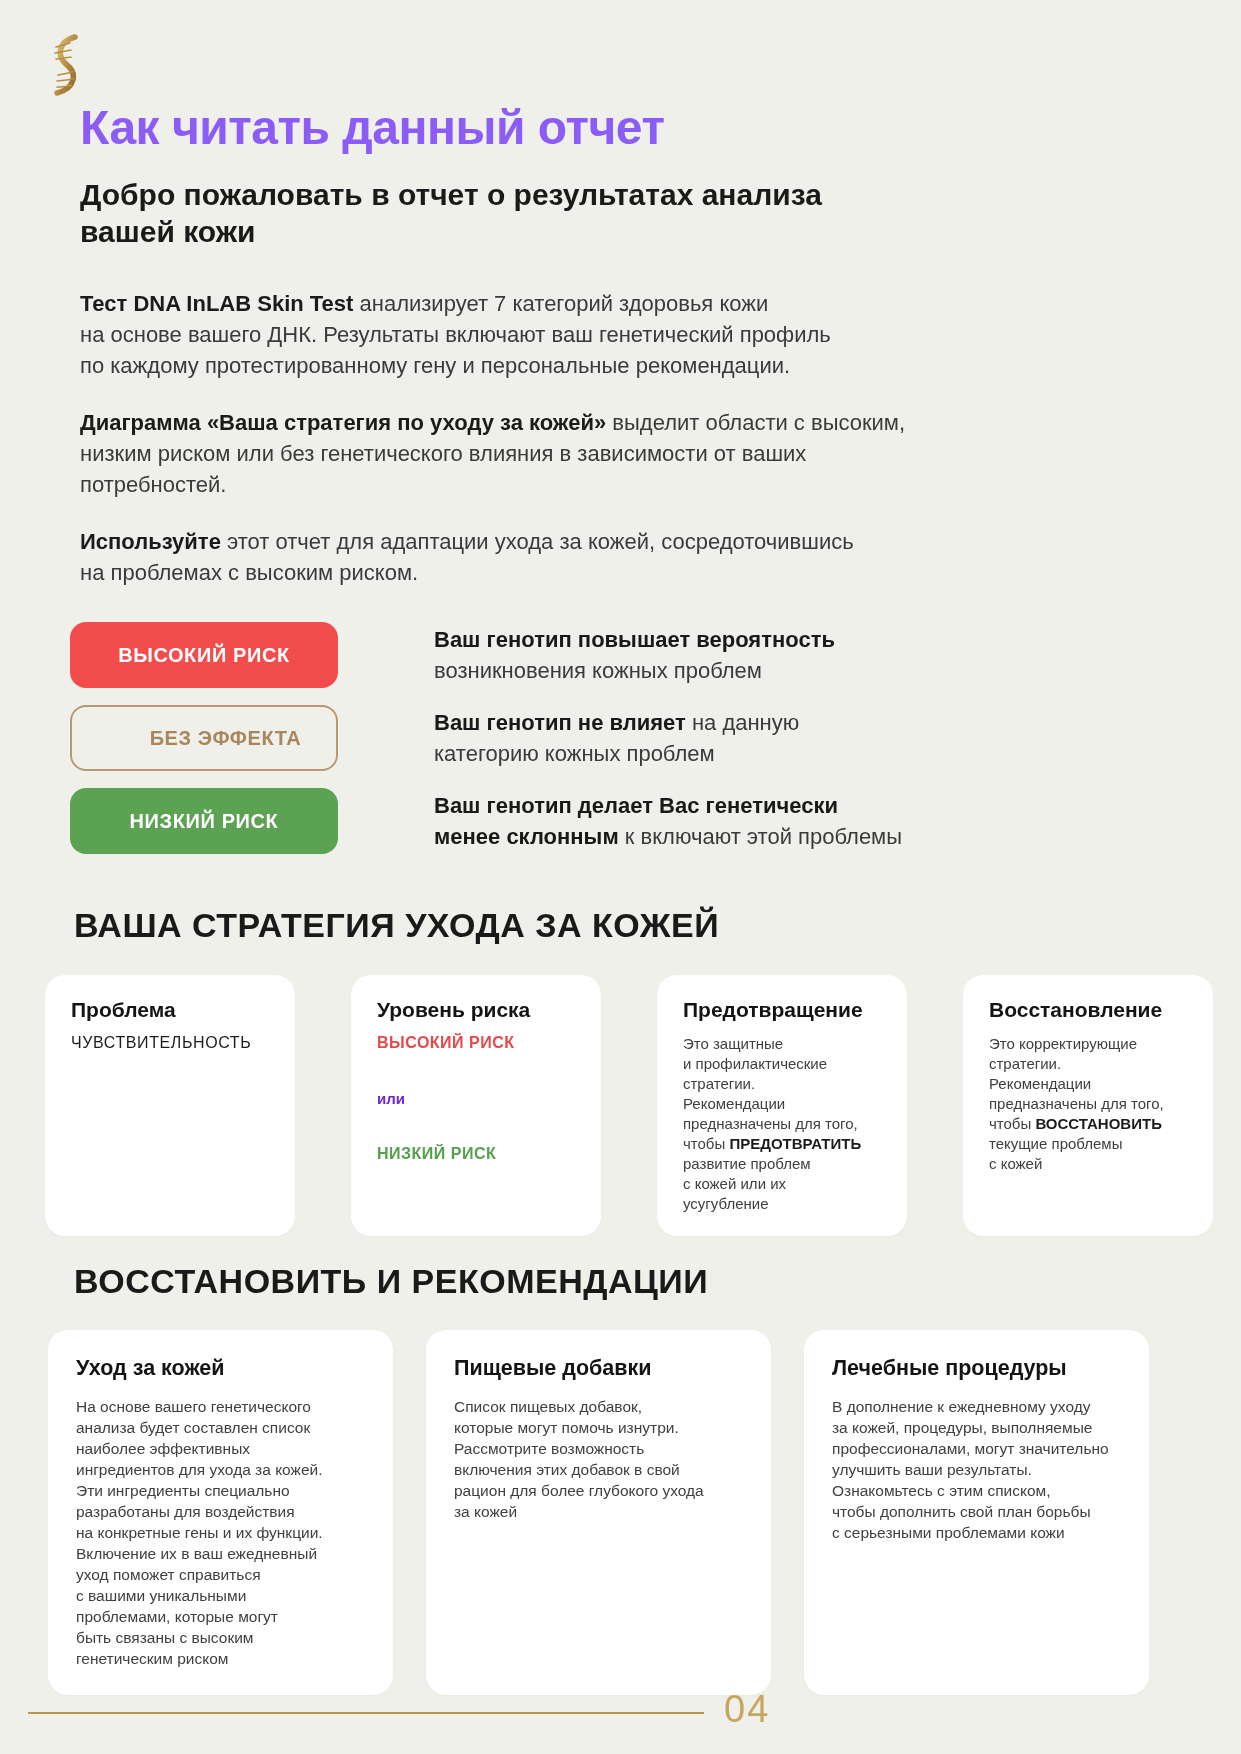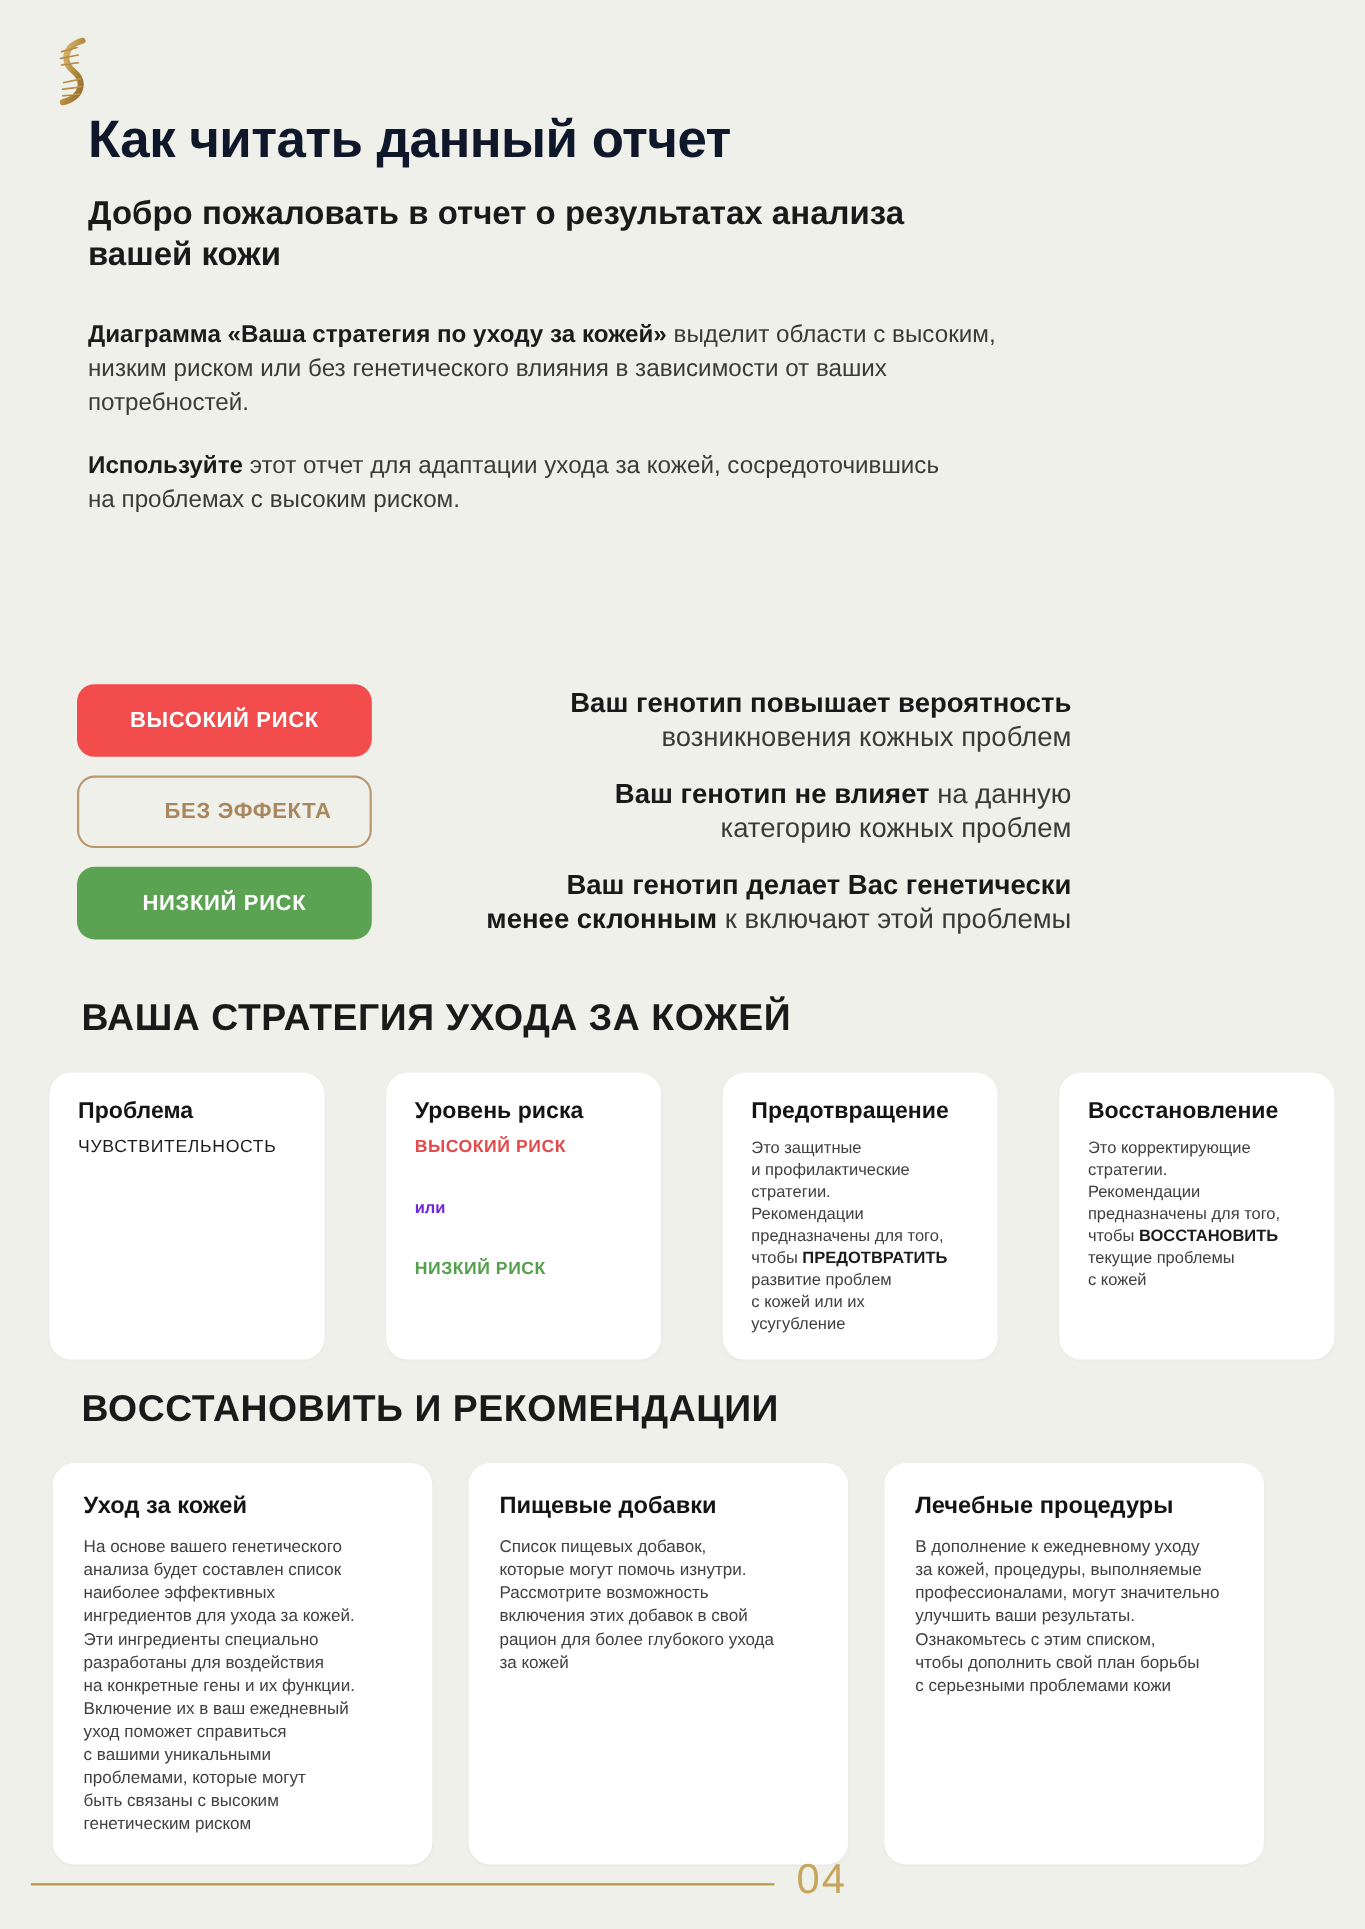--- a/index.html
+++ b/index.html
@@ -12,21 +12,21 @@
     font-family: "Liberation Sans", sans-serif;
     color: #1a1a1a;
   }
   .preline { white-space: pre-line; }
 
   .logo { position: absolute; left: 48px; top: 34px; }
 
   .title {
     position: absolute; left: 80px; top: 100px; margin: 0;
     font-size: 48px; font-weight: 700; letter-spacing: -0.5px;
-    line-height: 1.15; color: #0f172a;
+    line-height: 1.15; color: #8b5cf6;
   }
   .subtitle {
     position: absolute; left: 80px; top: 176px; margin: 0;
     font-size: 30px; font-weight: 700; line-height: 1.24; color: #1a1a1a;
   }
 
   .intro {
     position: absolute; left: 80px; top: 288px; width: 920px;
     font-size: 22px; line-height: 31px; color: #3a3a3a;
   }
@@ -36,21 +36,21 @@
   .legend { position: absolute; left: 70px; top: 622px; display: flex; flex-direction: column; gap: 17px; }
   .legend-row { display: flex; align-items: center; }
   .badge {
     flex: 0 0 268px; width: 268px; height: 66px; box-sizing: border-box;
     border-radius: 16px; display: flex; align-items: center; justify-content: center;
     font-size: 20px; font-weight: 700; letter-spacing: 0.6px;
   }
   .badge-high { background: #f24c4c; color: #ffffff; }
   .badge-none { background: transparent; border: 2.5px solid #b99871; color: #a8875e; padding-left: 43px; }
   .badge-low  { background: #5ba352; color: #ffffff; }
-  .legend-desc { margin: 0 0 0 96px; width: 540px; font-size: 25px; line-height: 31px; color: #3a3a3a; text-align: right; }
+  .legend-desc { margin: 0 0 0 96px; width: 540px; font-size: 22px; line-height: 31px; color: #3a3a3a; }
   .legend-desc b { color: #191919; }
 
   .section-title {
     position: absolute; left: 74px; margin: 0;
     font-size: 34px; font-weight: 600; letter-spacing: 0.5px; color: #1a1a1a;
   }
   #strategy-title { top: 906px; }
   #rx-title { top: 1262px; }
 
   .cards { position: absolute; display: grid; }
@@ -102,20 +102,23 @@
         <path d="M9 47 L26 45"></path>
         <path d="M9 53 L24 52"></path>
     </g>
   </svg>
 
   <h1 class="title">Как читать данный отчет</h1>
   <h2 class="subtitle preline">Добро пожаловать в отчет о результатах анализа
 вашей кожи</h2>
 
   <div class="intro">
+    <p class="preline"><b>Тест DNA InLAB Skin Test</b><span> анализирует 7 категорий здоровья кожи
+на основе вашего ДНК. Результаты включают ваш генетический профиль
+по каждому протестированному гену и персональные рекомендации.</span></p>
     <p class="preline"><b>Диаграмма «Ваша стратегия по уходу за кожей»</b><span> выделит области с высоким,
 низким риском или без генетического влияния в зависимости от ваших
 потребностей.</span></p>
     <p class="preline"><b>Используйте</b><span> этот отчет для адаптации ухода за кожей, сосредоточившись
 на проблемах с высоким риском.</span></p>
   </div>
 
   <div class="legend">
     <div class="legend-row">
       <div class="badge badge-high">ВЫСОКИЙ РИСК</div>

